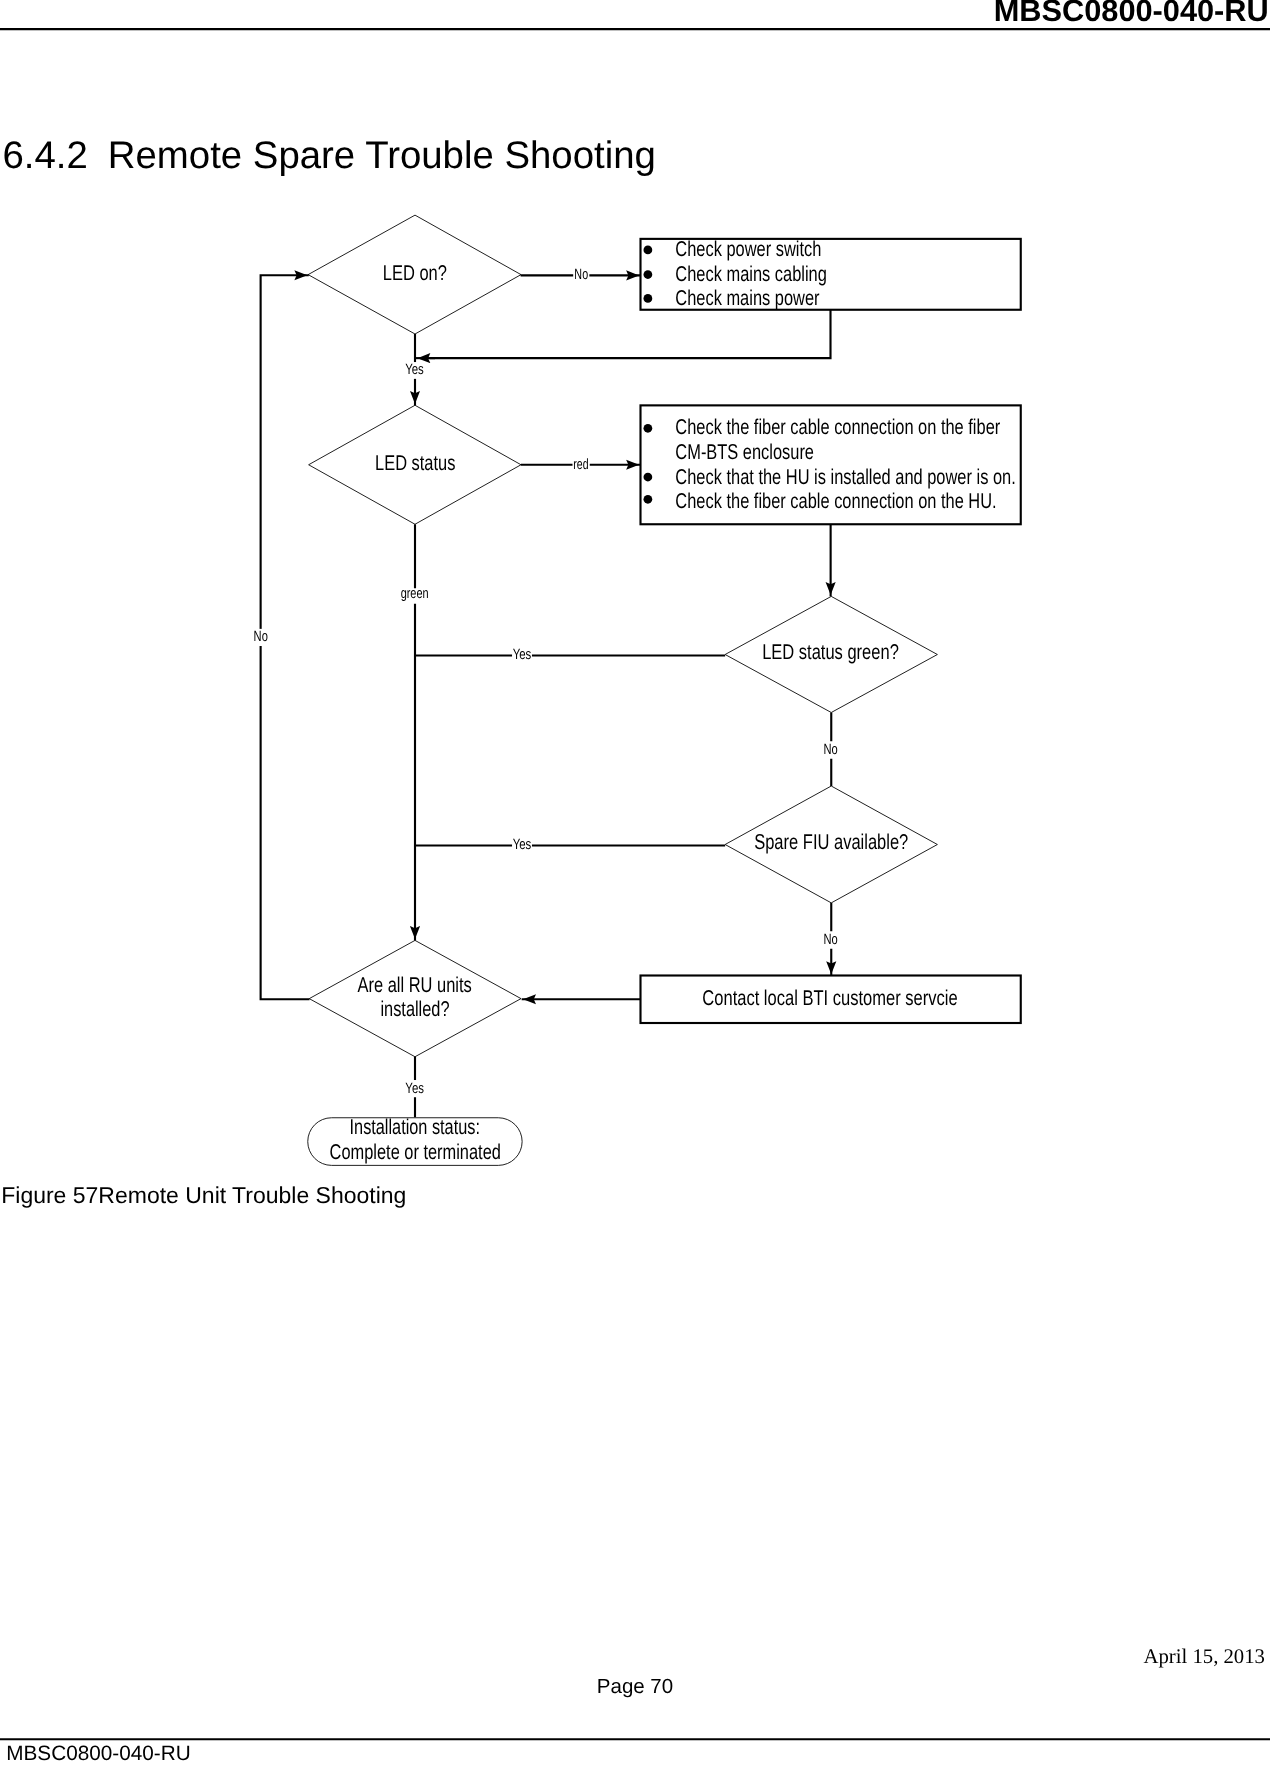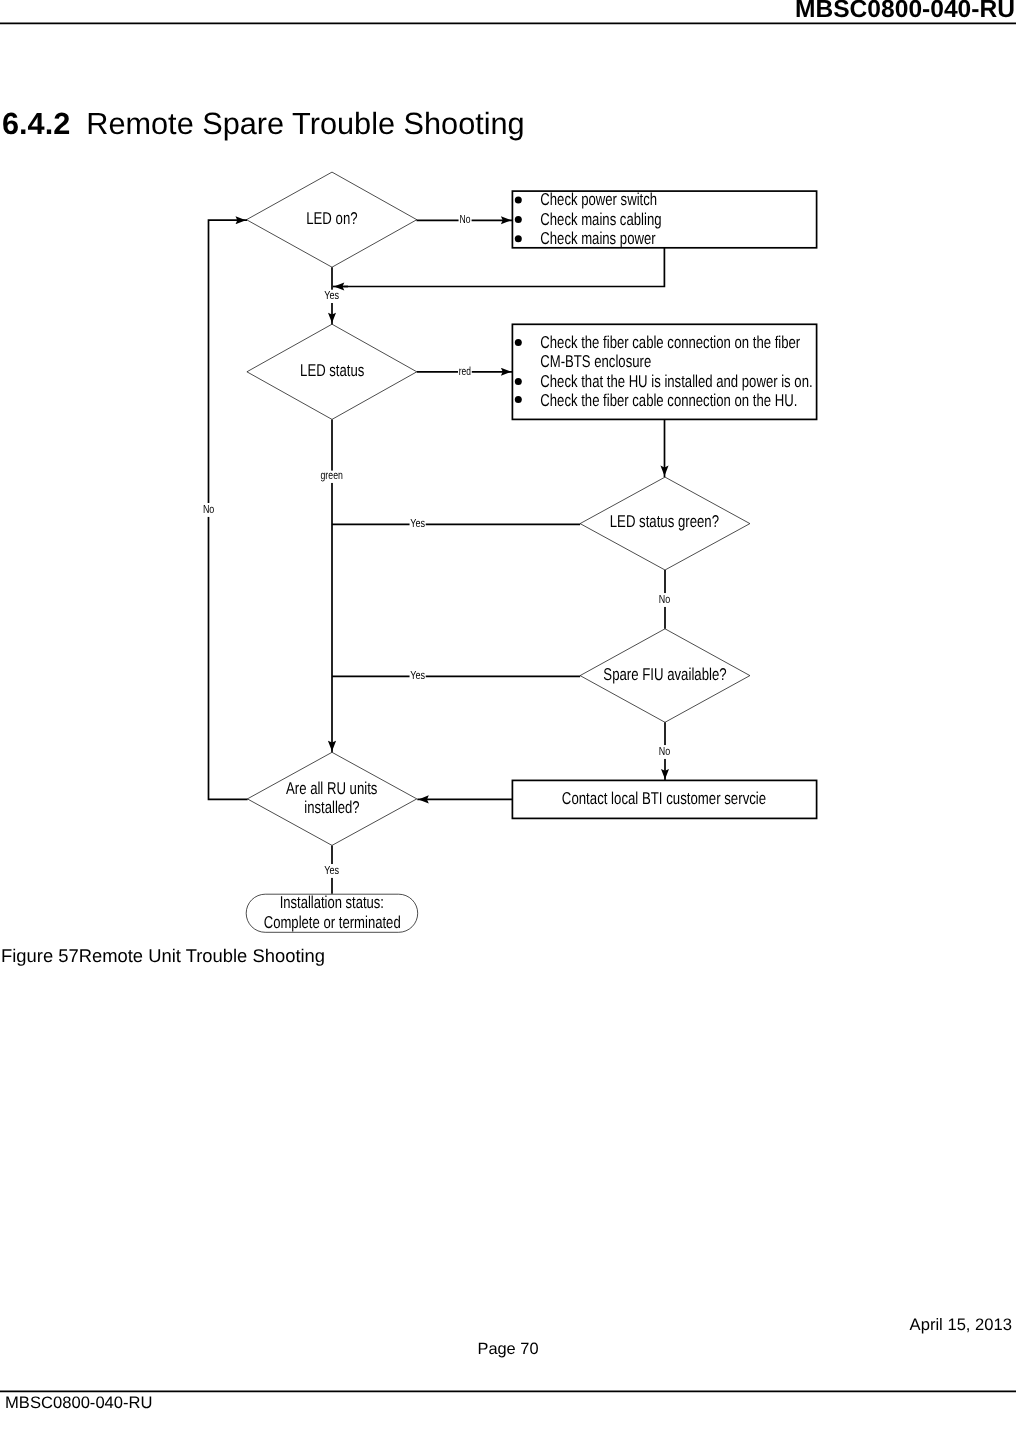--- a/index.html
+++ b/index.html
@@ -3,24 +3,24 @@
 <meta charset="utf-8">
 <title>MBSC0800-040-RU</title>
 <style>
   html,body{margin:0;padding:0;}
   body{-webkit-font-smoothing:antialiased;will-change:transform;text-rendering:geometricPrecision;width:1016px;height:1430px;background:#fff;font-family:"Liberation Sans",sans-serif;color:#000;position:relative;overflow:hidden;}
   .page{position:absolute;left:0;top:0;width:1016px;height:1202px;}
   .hdr-text{position:absolute;right:1px;top:-4px;font-size:24.6px;font-weight:bold;white-space:nowrap;}
   .hdr-rule{position:absolute;left:0;top:0;width:1016px;height:30px;}
   .ftr-rule{position:absolute;left:0;top:1380px;width:1016px;height:20px;}
   .ftr-left{position:absolute;left:5px;top:1393px;font-size:16.6px;white-space:nowrap;}
-  .ftr-right{position:absolute;right:4px;top:1315px;font-size:16.6px;white-space:nowrap;}
+  .ftr-right{position:absolute;right:4px;top:1315px;font-size:16.6px;white-space:nowrap;font-family:Liberation Serif, serif;}
   .ftr-page{position:absolute;left:0;top:1340px;width:1016px;text-align:center;font-size:16.4px;}
   .heading{position:absolute;left:2px;top:106px;font-size:30.7px;white-space:nowrap;}
-  .heading .num{margin-right:16px;font-weight:bold;}
+  .heading .num{margin-right:16px;}
   .caption{position:absolute;left:1px;top:945px;width:1016px;text-align:left;font-size:18.4px;}
   svg.flow{position:absolute;left:0;top:0;}
   svg.flow text{font-family:"Liberation Sans",sans-serif;fill:#000;}
 </style>
 </head>
 <body>
 
 <div class="page">
   <div class="hdr-text">MBSC0800-040-RU</div>
   <svg class="hdr-rule" width="1016" height="30" viewBox="0 0 1016 30">

